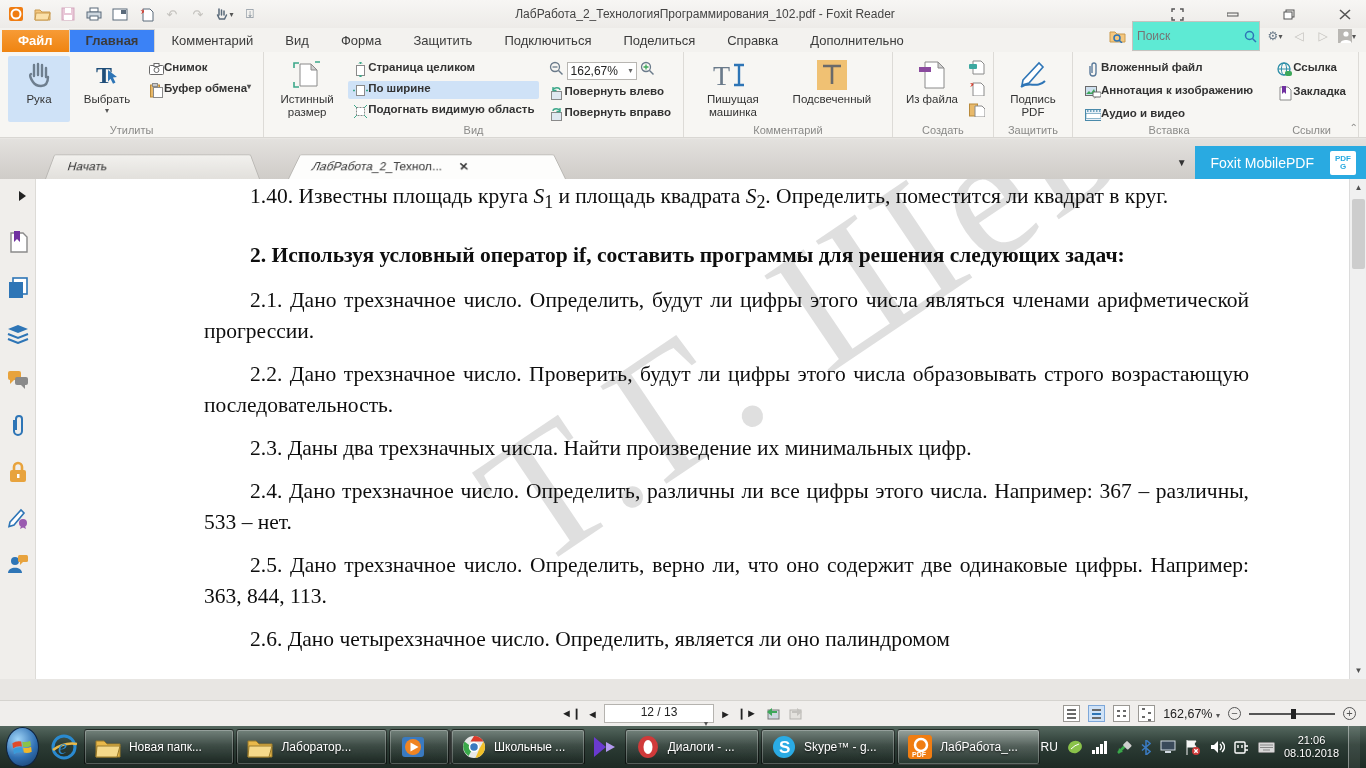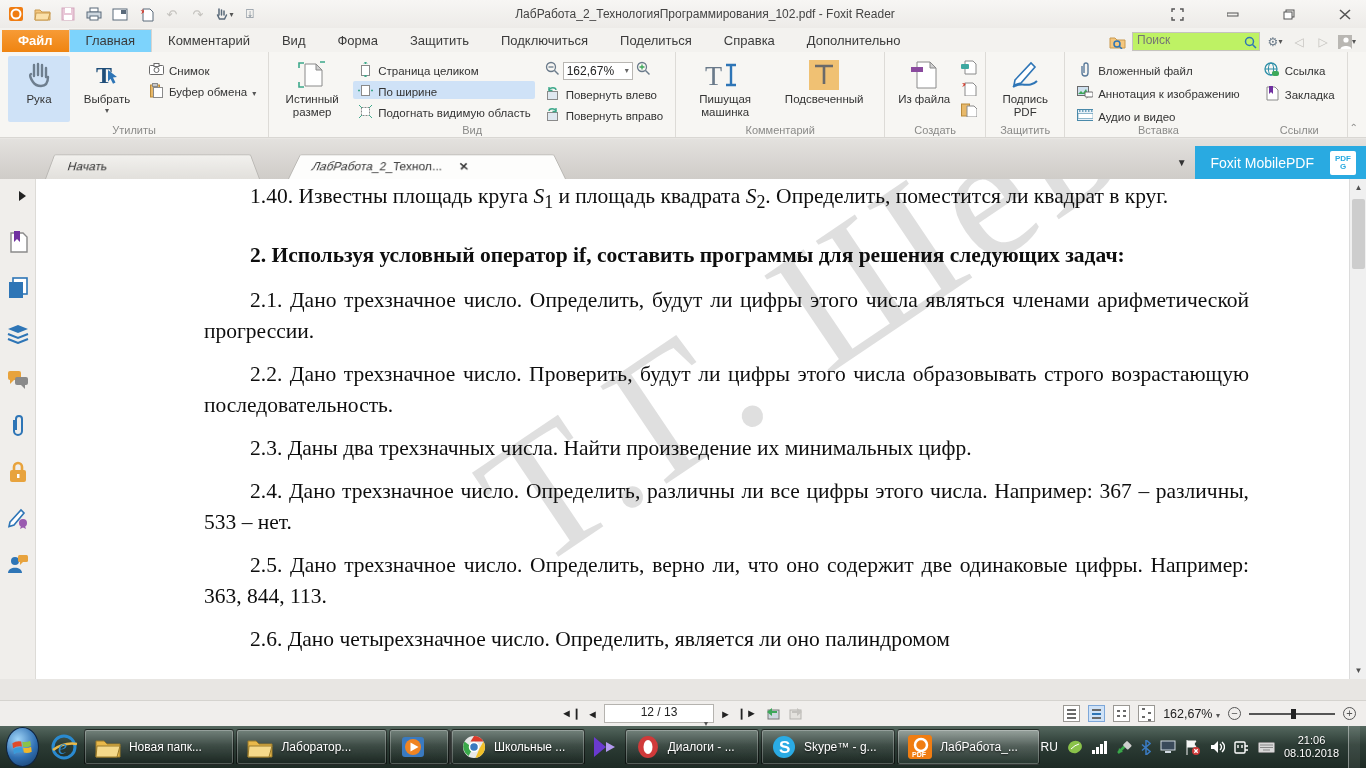--- a/index.html
+++ b/index.html
@@ -13,37 +13,37 @@
   .qat-btn { width:20px; height:20px; display:flex; align-items:center; justify-content:center; font-size:13px; color:#5a6a7a; }
   .qat-btn svg { display:block; }
   .win-title { position:absolute; left:0; right:0; text-align:center; font-size:12px; color:#444; pointer-events:none;margin-left:44px; }
   .win-controls { position:absolute; right:8px; top:0; height:28px; display:flex; align-items:center; gap:30px; }
   .win-ctl { width:26px; height:18px; display:flex; align-items:center; justify-content:center; color:#555; font-size:12px; }
 
   
   .menubar { position:absolute; left:0; top:28px; right:0; height:24px; background:#f3f2ef; display:flex; align-items:flex-end; }
   .rtab { padding:3px 16px 4px; font-size:13px; color:#3b3b3b; white-space:nowrap; }
   .rtab.file { background:linear-gradient(#f79b36,#ef8411); color:#fff; font-weight:bold; margin-left:2px; }
-  .rtab.active { background:#7dd3fc; border:1px solid #d6d4d0; border-bottom:none; font-weight:normal; }
+  .rtab.active { background:#3b82f6; border:1px solid #d6d4d0; border-bottom:none; font-weight:bold; }
   .menubar-right { margin-left:auto; display:flex; align-items:center; gap:6px; padding-right:10px; padding-bottom:1px; }
-  .search-box { width:128px; height:19px; background:#bef264; border:1px solid #c5c3bf; display:flex; align-items:flex-start; }
+  .search-box { width:128px; height:30px; background:#5eead4; border:1px solid #c5c3bf; display:flex; align-items:center; }
   .search-box input { border:none; outline:none; flex:1; font-size:12px; padding:0 4px; color:#777; background:transparent; width:90px;}
   .mini-icon { width:18px; height:18px; display:flex; align-items:center; justify-content:center; font-size:12px; color:#6b7b8a; }
   .dim { color:#c4c2be; }
 
   
   .ribbon { position:absolute; left:0; top:52px; right:0; height:86px; background:#f7f6f3; border-bottom:1px solid #d9d7d3; display:flex; }
   .rgroup { position:relative; height:100%; border-right:1px solid #dddbd7; padding:4px 8px 16px; display:flex; align-items:flex-start; gap:6px; }
   .rgroup-label { position:absolute; bottom:1px; left:0; right:0; text-align:center; font-size:11px; color:#8a8a88; }
   .bigbtn { width:62px; height:66px; display:flex; flex-direction:column; align-items:center; justify-content:flex-start; padding-top:4px; border-radius:2px; text-align:center; }
   .bigbtn .ic { height:30px; display:flex; align-items:center; justify-content:center; }
   .bigbtn .lbl { font-size:11.5px; color:#333; line-height:13px; margin-top:3px; }
   .bigbtn.sel { background:#cfe2f7; }
   .smallcol { display:flex; flex-direction:column; justify-content:flex-start; gap:3px; padding-top:4px; }
-  .smallbtn { display:flex; align-items:flex-end; gap:5px; font-size:11.5px; color:#333; padding:1px 4px; border-radius:2px; white-space:nowrap; }
+  .smallbtn { display:flex; align-items:flex-start; font-size:11.5px; color:#333; padding:1px 4px; border-radius:2px; white-space:nowrap;font-weight:bold; }
   .smallbtn.sel { background:#cfe2f7; }
   .smallbtn .ic16 { width:16px; height:16px; display:flex; align-items:center; justify-content:center; }
   .zoomrow { display:flex; align-items:center; gap:3px; padding:1px 4px; }
   .zoombox { width:70px; height:18px; border:1px solid #b8b6b2; background:#fff; font-size:12px; display:flex; align-items:center; padding:0 3px; color:#222; }
   .zoombox .car { margin-left:auto; font-size:8px; color:#666; }
   .drop { font-size:8px; color:#555; }
   .collapse-arrow { position:absolute; right:8px; bottom:4px; font-size:10px; color:#8a8a88; }
 
   
   .tabstrip { position:absolute; left:0; top:139px; right:0; height:40px;

